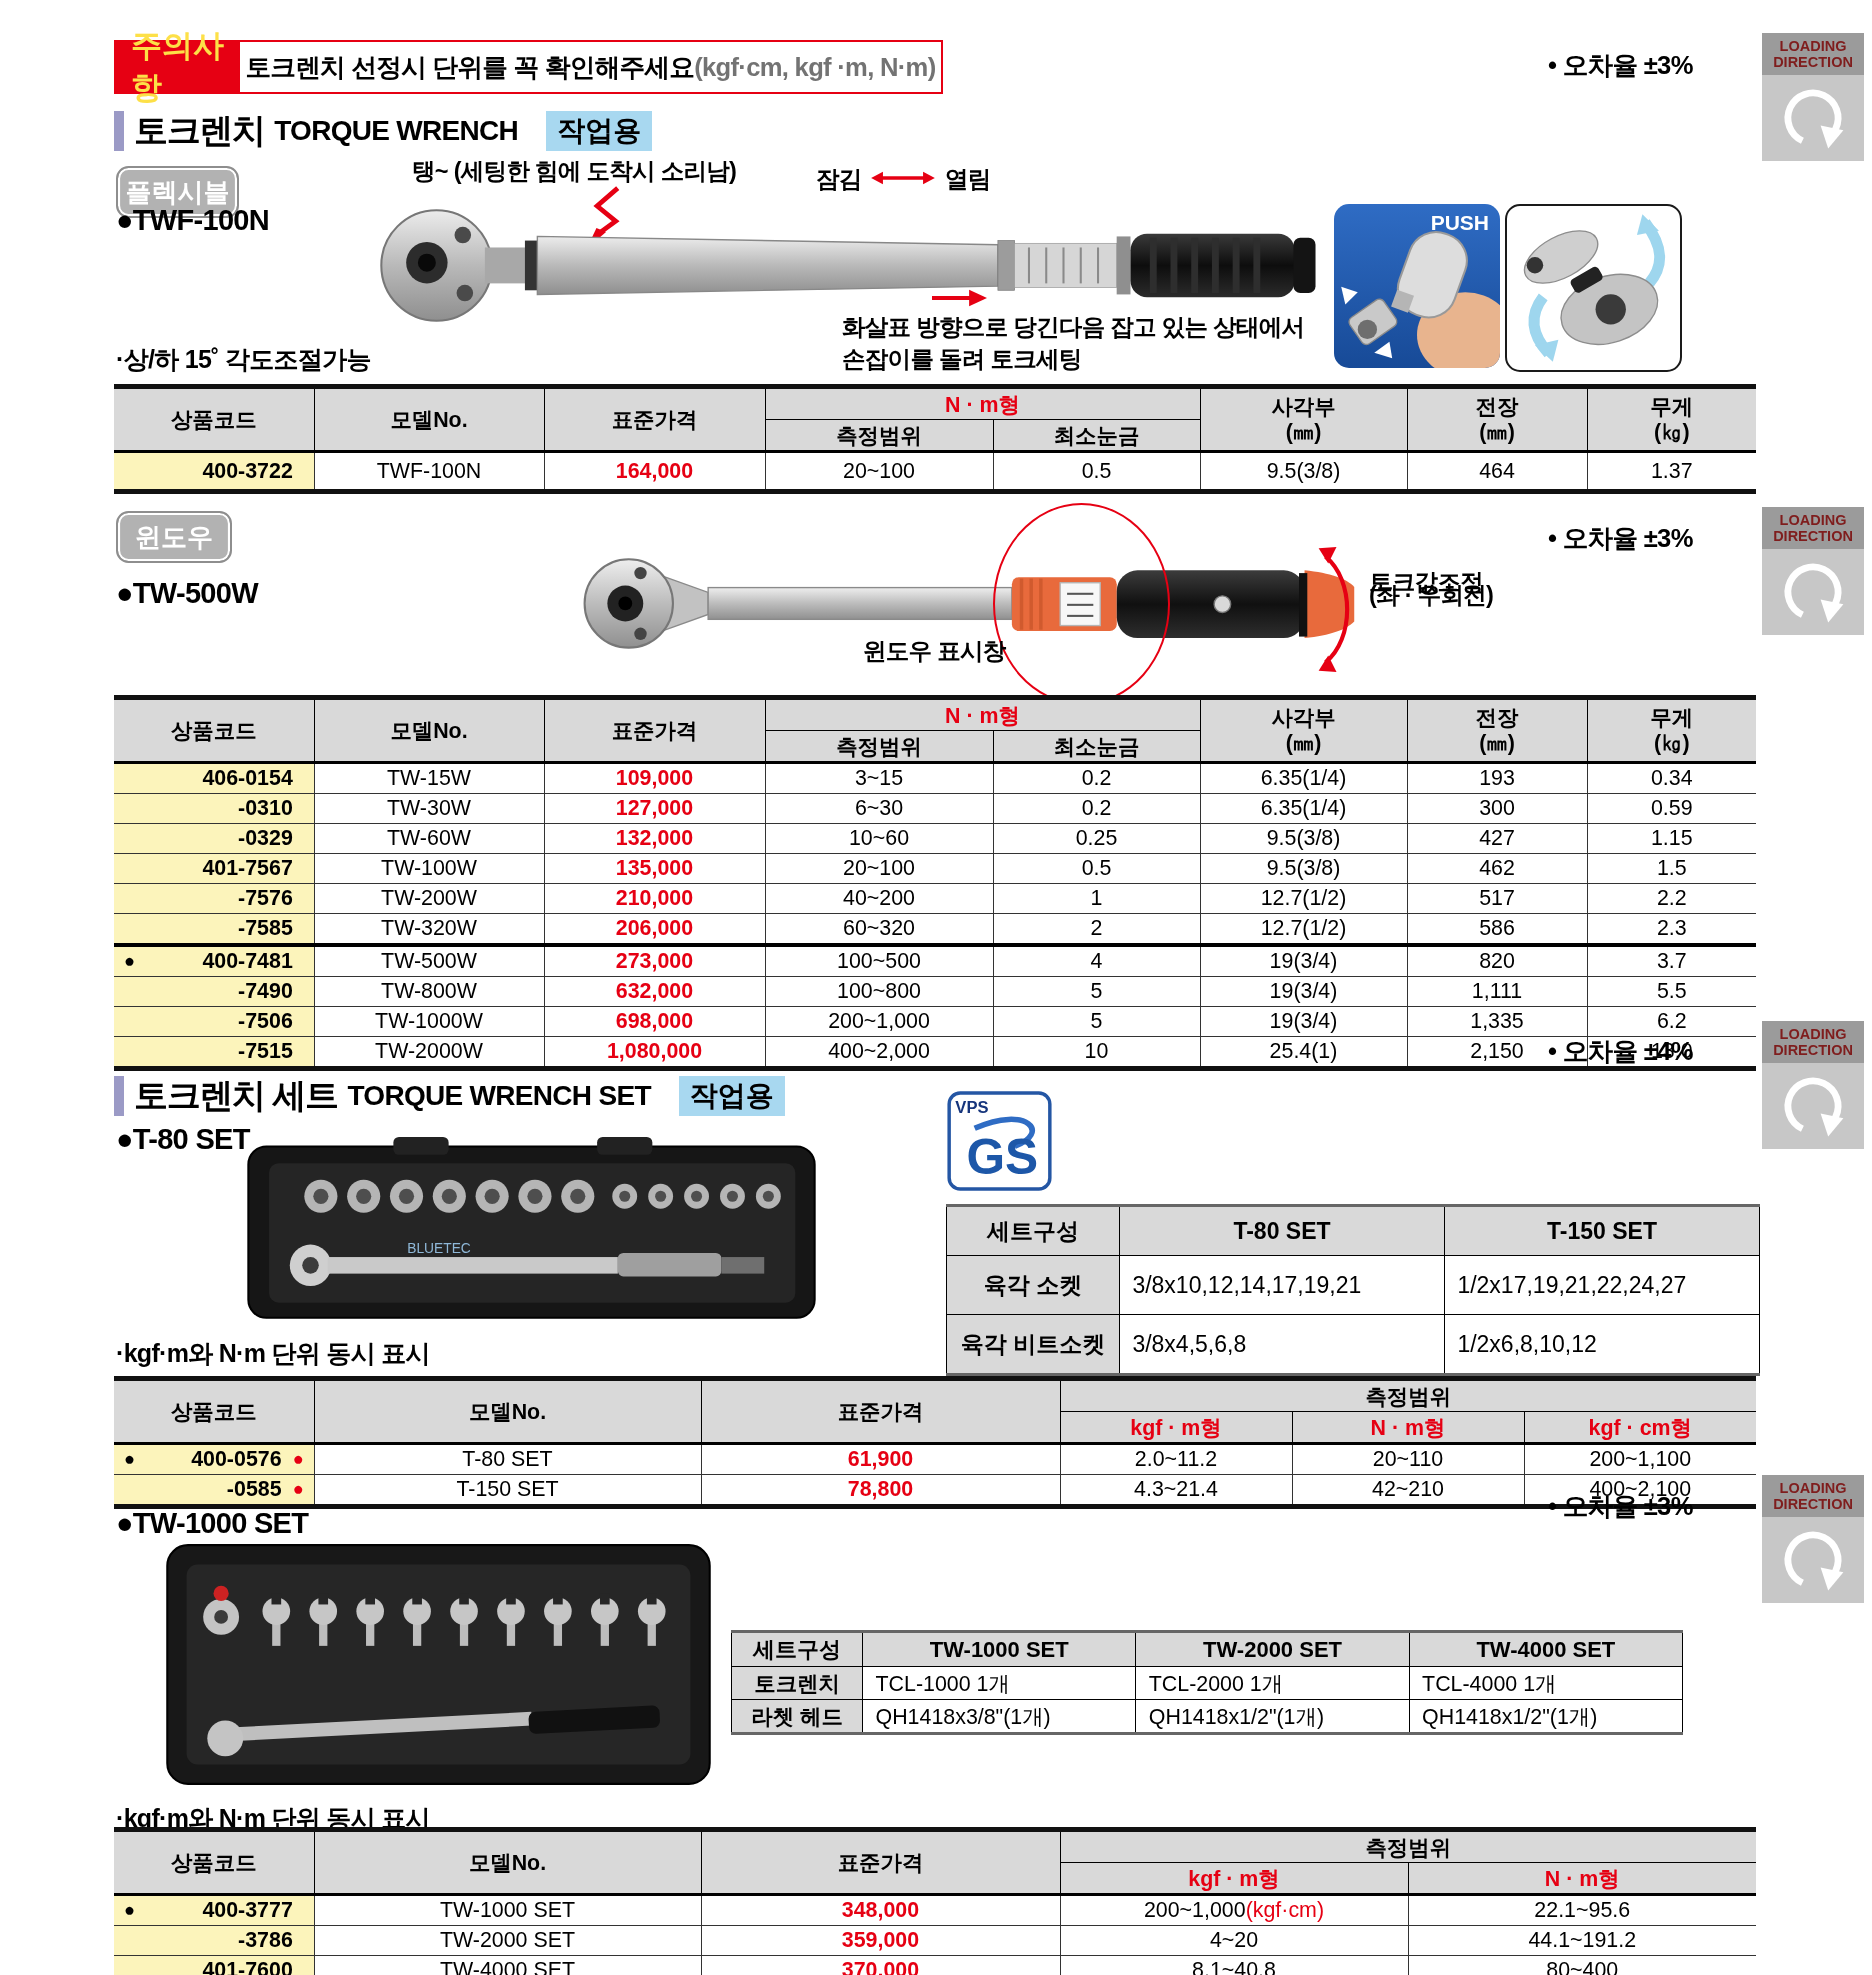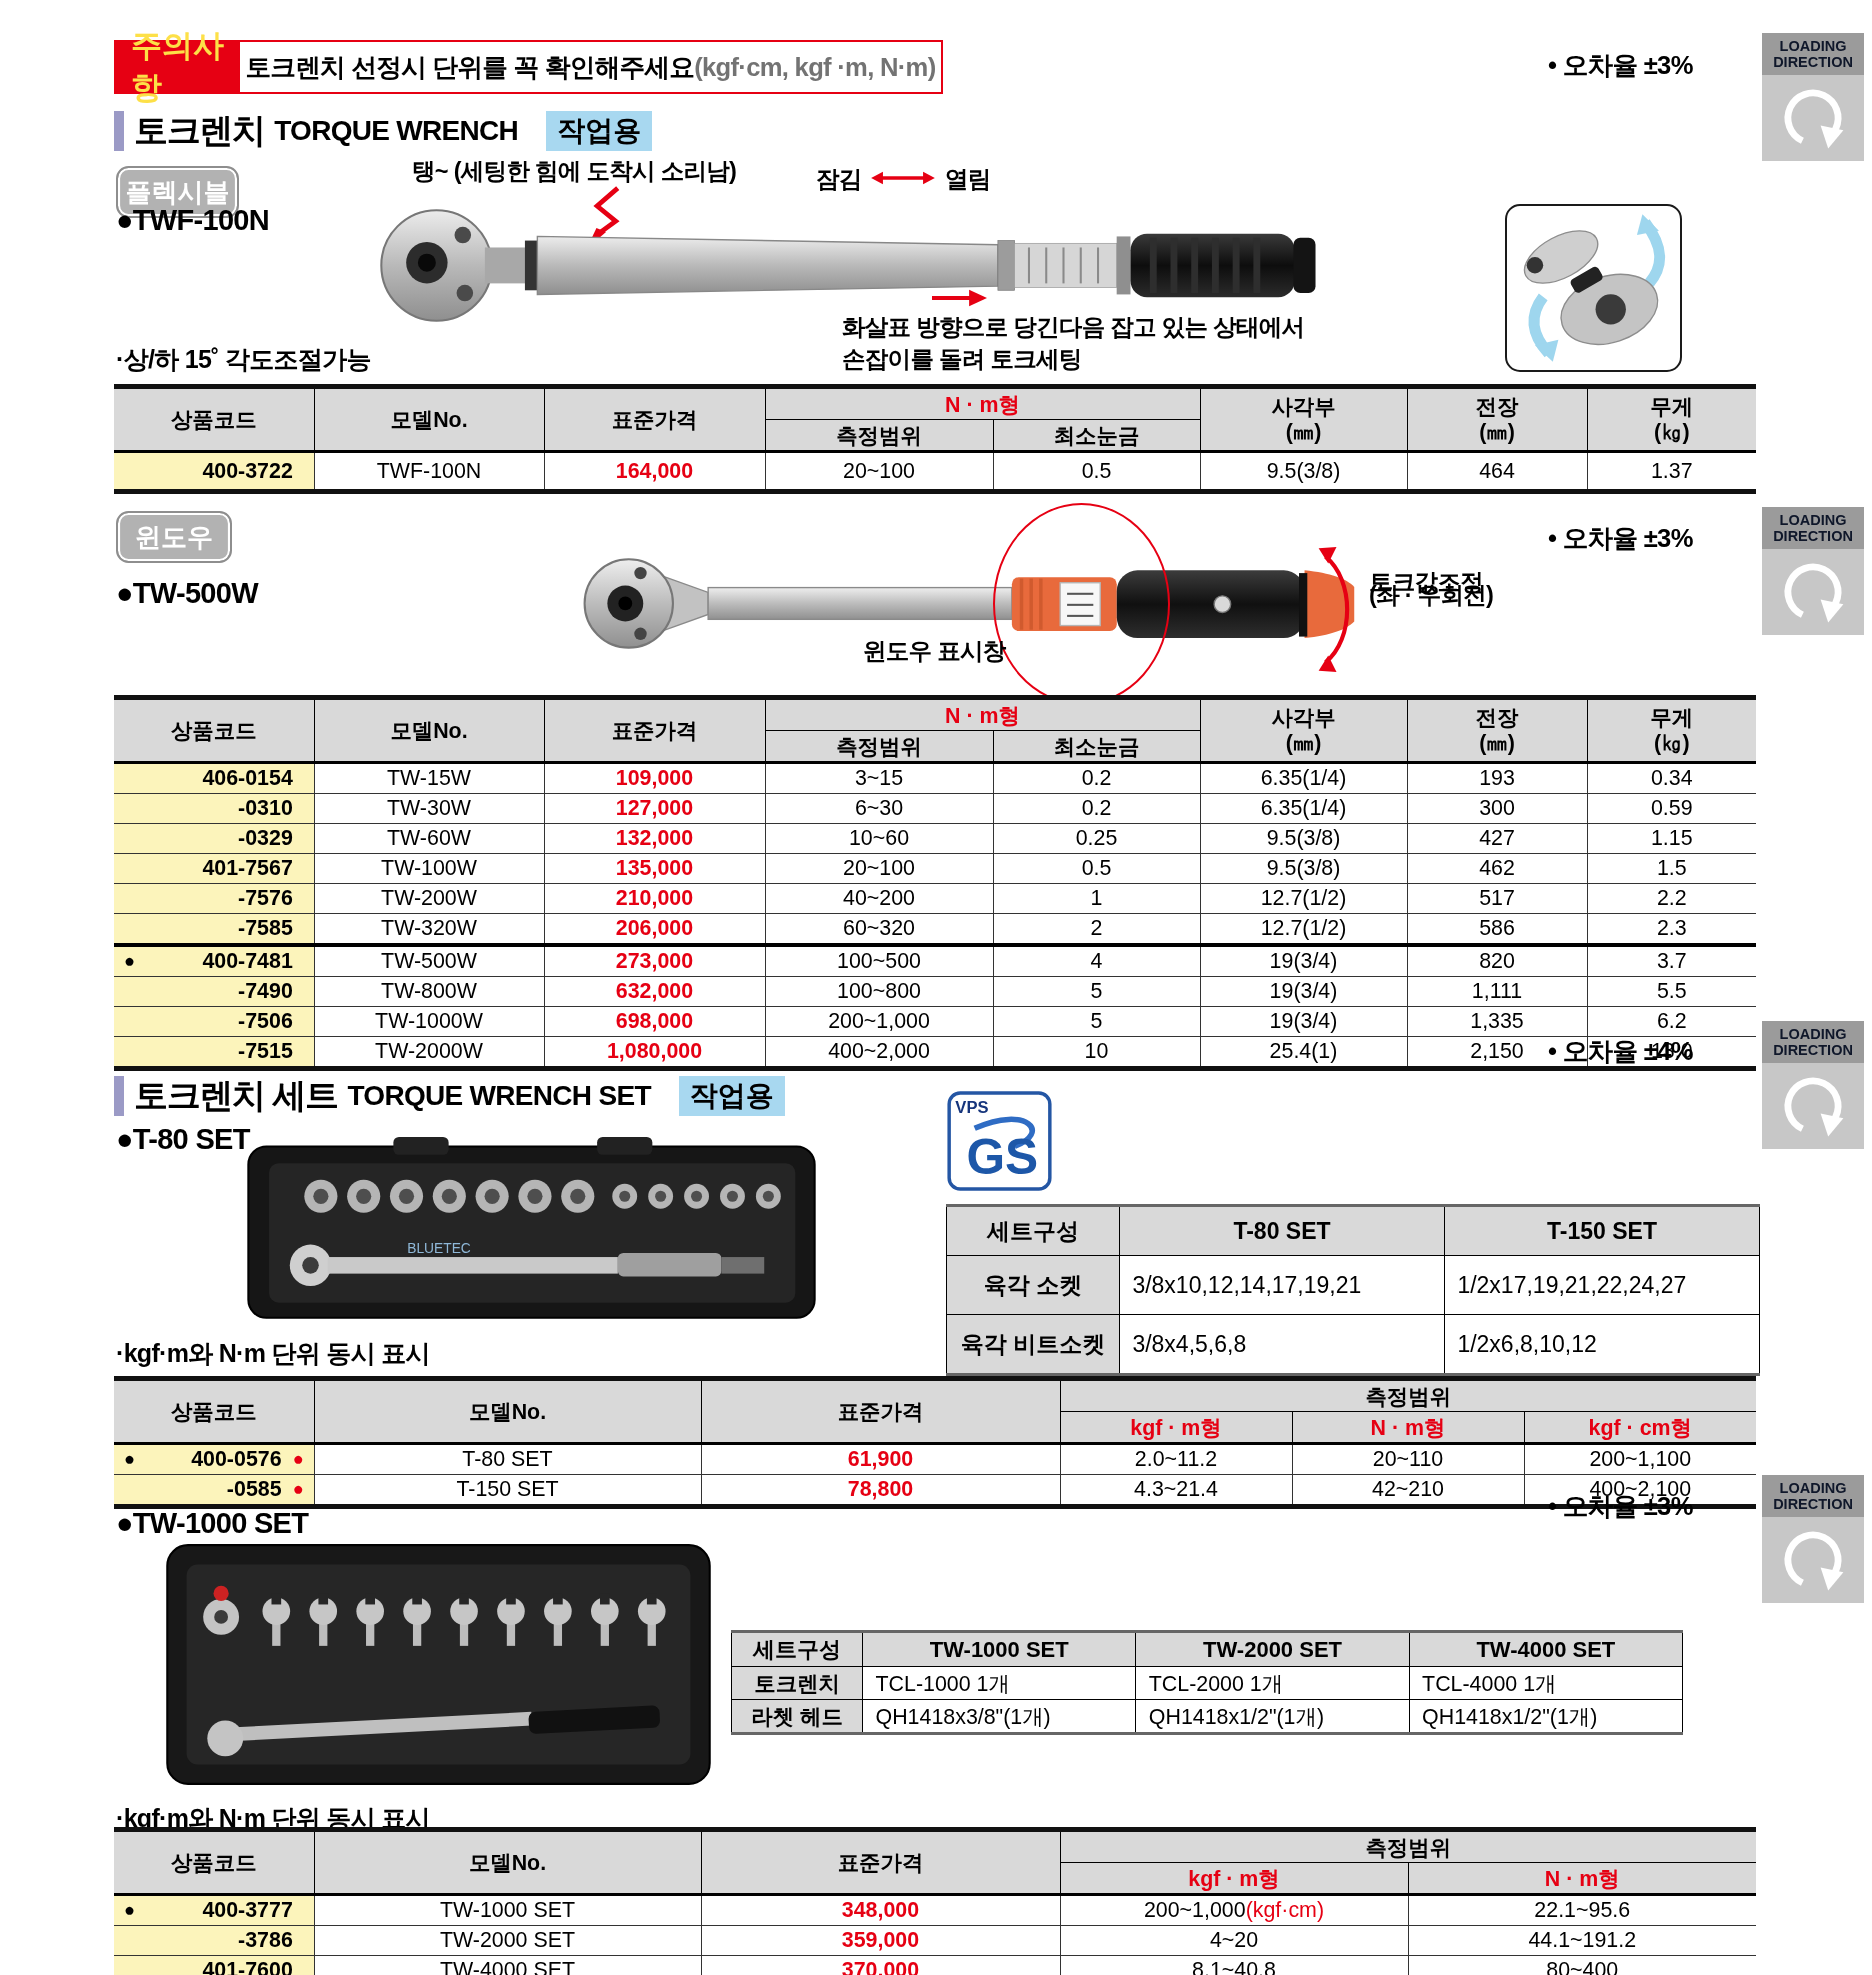--- a/index.html
+++ b/index.html
@@ -12,21 +12,21 @@
   .notice-label{background:#e60013;color:#fde047;font-weight:bold;font-size:31px;
                 padding:4.1px 15px;display:flex;align-items:center;}
   .notice-text{font-size:25.6px;font-weight:600;display:flex;align-items:center;
                padding:0 5.5px;letter-spacing:-0.7px;white-space:nowrap;}
   .notice-units{color:#737373;}
 
   .err{font-size:25.6px;font-weight:600;letter-spacing:-0.7px;white-space:nowrap;}
 
   
   .load-badge{width:102px;height:128px;background:#c7c7c7;display:flex;flex-direction:column;}
-  .lb-top{background:#9b9b9b;color:#0f172a;font-weight:bold;font-size:14.5px;text-align:center;
+  .lb-top{background:#9b9b9b;color:#7f1d1d;font-weight:bold;font-size:14.5px;text-align:center;
           line-height:1.12;padding:4.8px 0;}
   .lb-top span{display:block;}
   .lb-arrow{flex:1;display:flex;align-items:center;justify-content:center;}
 
   
   .sec-head{display:flex;align-items:center;}
   .sec-bar{width:10.4px;height:40px;background:#9b9ac6;margin-right:9.7px;}
   .sec-ko{font-size:34px;font-weight:bold;letter-spacing:-1.4px;white-space:nowrap;}
   .sec-en{font-size:28px;font-weight:bold;letter-spacing:-0.7px;margin-left:9.7px;white-space:nowrap;}
   .sec-tag{background:#a8d8f0;font-size:28px;font-weight:bold;padding:1.4px 11px;margin-left:28px;white-space:nowrap;}
@@ -178,20 +178,32 @@
           <rect x="1155" y="62" width="10" height="80"></rect>
         <rect x="1185" y="62" width="10" height="80"></rect>
           <rect x="1215" y="62" width="10" height="80"></rect>
         <rect x="1245" y="62" width="10" height="80"></rect>
           <rect x="1275" y="62" width="10" height="80"></rect>
       </g>
       <rect x="1333" y="62" width="32" height="80" rx="10" fill="#141414"></rect>
     </svg>
   </div>
 
+  <div class="push-box" style="left:1334px;top:204px;">
+    <span class="push-label">PUSH</span>
+    <svg width="166" height="164" viewBox="0 0 240 238">
+      <ellipse cx="190" cy="190" rx="70" ry="62" fill="#e8b48e"></ellipse>
+      <rect x="100" y="40" width="85" height="125" rx="40" fill="#ddd" stroke="#999" stroke-width="3" transform="rotate(20 142 102)"></rect>
+      <rect x="86" y="128" width="26" height="26" fill="#b5b5b5" transform="rotate(20 99 141)"></rect>
+      <rect x="26" y="148" width="60" height="46" rx="8" fill="#c9c9c9" stroke="#8a8a8a" stroke-width="2" transform="rotate(-35 56 171)"></rect>
+      <circle cx="48" cy="182" r="14" fill="#6e6e6e"></circle>
+      <polygon points="10,120 34,128 16,146" fill="#fff"></polygon>
+      <polygon points="58,216 80,200 84,224" fill="#fff"></polygon>
+    </svg>
+  </div>
 
   <div class="photo-box" style="left:1505px;top:204px;">
     <svg width="173" height="164" viewBox="0 0 250 238">
       <path d="M200,24 C226,58 228,86 206,112" stroke="#9ed6ee" stroke-width="16" fill="none"></path>
       <polygon points="196,12 220,36 188,42" fill="#9ed6ee"></polygon>
       <path d="M60,214 C34,186 32,158 52,132" stroke="#9ed6ee" stroke-width="16" fill="none"></path>
       <polygon points="66,226 40,202 74,194" fill="#9ed6ee"></polygon>
       <ellipse cx="78" cy="74" rx="58" ry="30" fill="#cfcfcf" stroke="#8d8d8d" stroke-width="2" transform="rotate(-28 78 74)"></ellipse>
       <circle cx="40" cy="86" r="12" fill="#333"></circle>
       <ellipse cx="148" cy="150" rx="72" ry="48" fill="#c4c4c4" stroke="#8d8d8d" stroke-width="2" transform="rotate(-18 148 150)"></ellipse>

